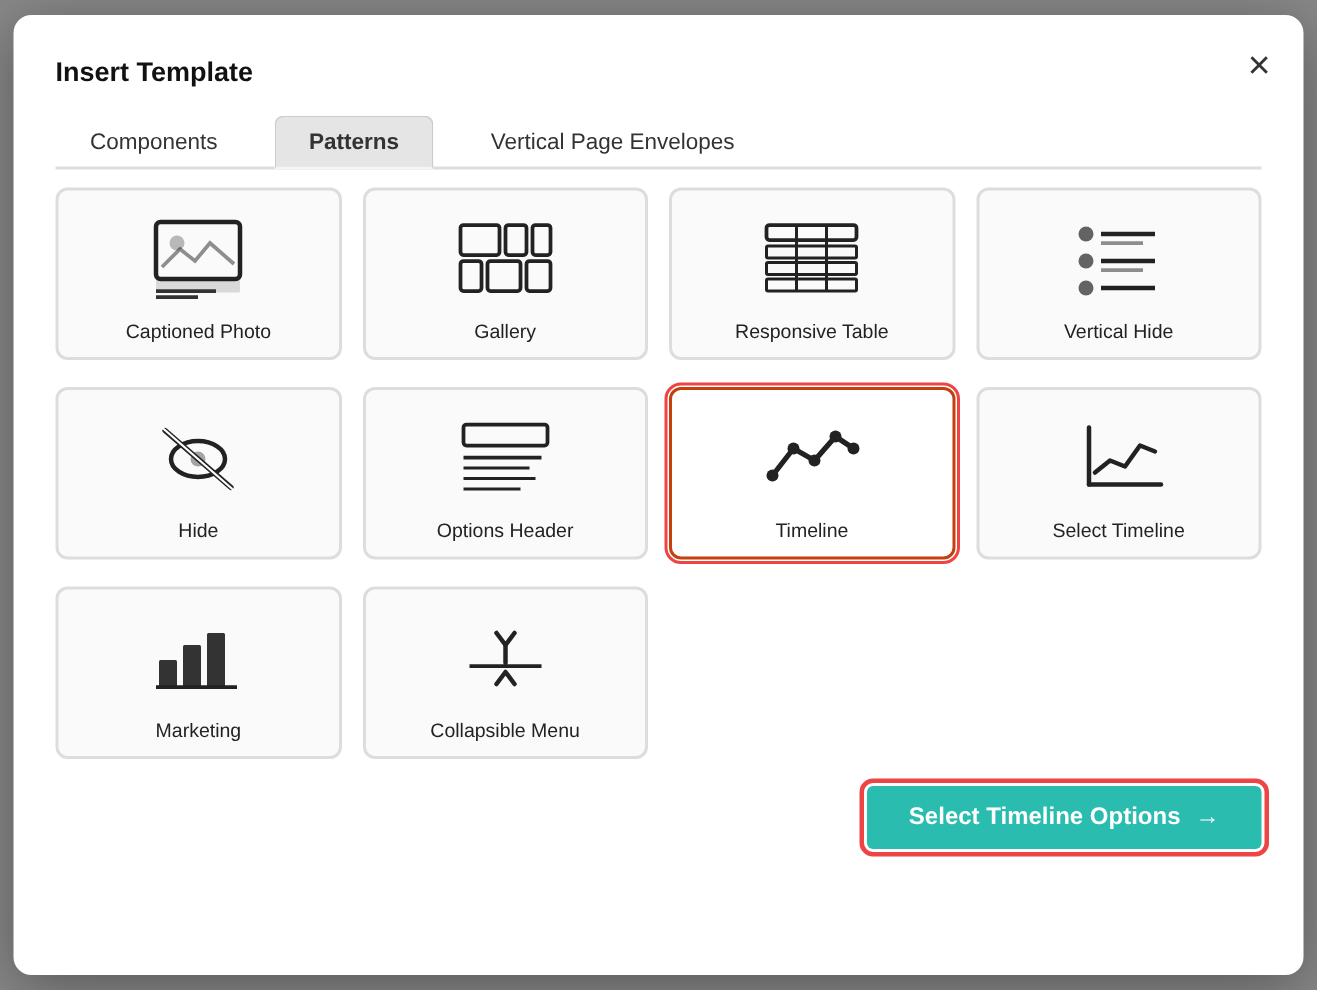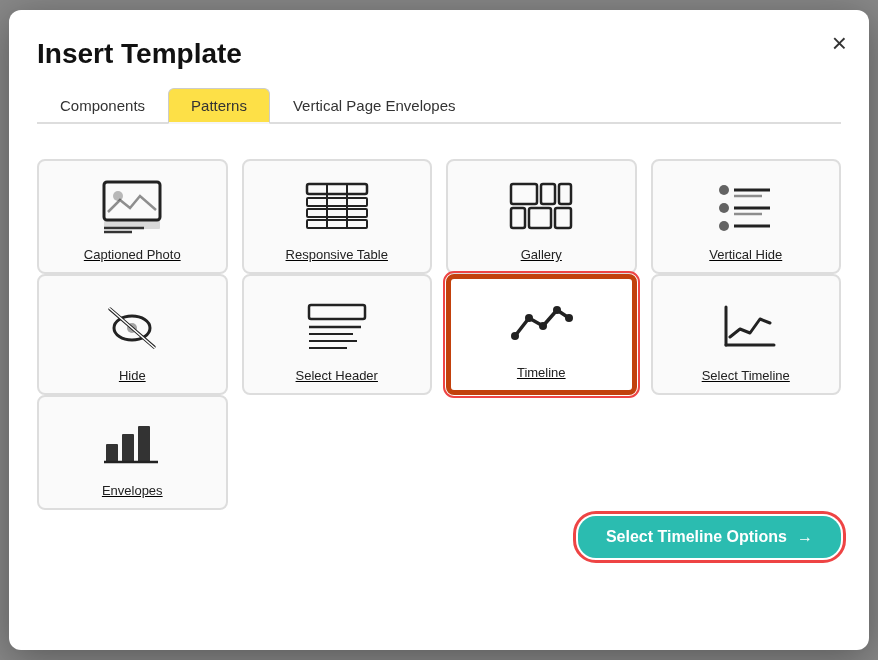--- a/index.html
+++ b/index.html
@@ -14,82 +14,82 @@
     .modal {
       background: #fff;
       border-radius: 12px;
       width: 860px;
       min-height: 640px;
       box-shadow: 0 8px 40px rgba(0,0,0,0.35);
       padding: 28px 28px 24px 28px;
       position: relative;
     }
     .modal-title {
-      font-size: 28px;
+      font-size: 18px;
       font-weight: 700;
       color: #111;
       margin-bottom: 18px;
     }
     .close-btn {
       position: absolute;
       top: 20px;
       right: 22px;
       background: none;
       border: none;
       font-size: 26px;
       cursor: pointer;
       color: #333;
       line-height: 1;
     }
     .tabs {
       display: flex;
-      gap: 0;
+      gap: 15px;
       border-bottom: 2px solid #ddd;
-      margin-bottom: 35px;
+      margin-bottom: 12px;
     }
     .tab {
       padding: 8px 22px;
       font-size: 15px;
       cursor: pointer;
       border: 1px solid transparent;
       border-bottom: none;
       border-radius: 6px 6px 0 0;
       background: none;
       color: #333;
       font-weight: 500;
     }
     .tab.active {
-      background: #fde047;
+      background: #e5e5e5;
       border-color: #ccc;
       border-bottom: 2px solid #f5f5f5;
       margin-bottom: -2px;
-      font-weight: 400;
+      font-weight: 700;
     }
     .grid {
       display: grid;
       grid-template-columns: repeat(4, 1fr);
       gap: 14px;
-      text-decoration: underline;
+      margin-bottom: 18px;
     }
     .card {
       border: 2px solid #ddd;
       border-radius: 8px;
       display: flex;
       flex-direction: column;
       align-items: center;
       justify-content: flex-end;
       padding: 14px 10px 10px 10px;
       cursor: pointer;
       background: #fafafa;
       min-height: 115px;
       gap: 8px;
       transition: border-color 0.15s;
     }
     .card.selected {
-      border: 5px solid #c2410c;
+      border: 2px solid #c2410c;
       background: #fff;
       outline: 2px solid #e44;
       outline-offset: 1px;
     }
     .card-label {
       font-size: 13px;
       color: #222;
       text-align: center;
       font-weight: 500;
     }
@@ -102,21 +102,21 @@
     }
     .footer {
       display: flex;
       justify-content: flex-end;
       margin-top: 6px;
     }
     .select-btn {
       background: #2bbcb0;
       color: #fff;
       border: none;
-      border-radius: 18px;
+      border-radius: 4px;
       padding: 12px 28px;
       font-size: 16px;
       font-weight: 700;
       cursor: pointer;
       display: flex;
       align-items: center;
       gap: 10px;
       outline: 3px solid #e44;
       outline-offset: 2px;
     }
@@ -147,43 +147,43 @@
           <circle cx="22" cy="18" r="5" fill="#222" opacity="0.3"></circle>
           <polyline points="12,34 24,22 34,30 44,18 60,32" fill="none" stroke="#222" stroke-width="2.5" opacity="0.5"></polyline>
         </svg>
       </div>
       <span class="card-label">Captioned Photo</span>
     </div>
 
     <div class="card">
       <div class="card-icon">
         <svg width="68" height="54" viewBox="0 0 68 54">
+          <rect x="4" y="4" width="26" height="20" rx="2" fill="none" stroke="#222" stroke-width="2.5"></rect>
+          <rect x="34" y="4" width="14" height="20" rx="2" fill="none" stroke="#222" stroke-width="2.5"></rect>
+          <rect x="52" y="4" width="12" height="20" rx="2" fill="none" stroke="#222" stroke-width="2.5"></rect>
+          <rect x="4" y="28" width="14" height="20" rx="2" fill="none" stroke="#222" stroke-width="2.5"></rect>
+          <rect x="22" y="28" width="22" height="20" rx="2" fill="none" stroke="#222" stroke-width="2.5"></rect>
+          <rect x="48" y="28" width="16" height="20" rx="2" fill="none" stroke="#222" stroke-width="2.5"></rect>
+        </svg>
+      </div>
+      <span class="card-label">Gallery</span>
+    </div>
+
+    <div class="card">
+      <div class="card-icon">
+        <svg width="68" height="54" viewBox="0 0 68 54">
           <rect x="4" y="4" width="60" height="10" rx="2" fill="none" stroke="#222" stroke-width="2.5"></rect>
           <rect x="4" y="18" width="60" height="8" rx="1" fill="none" stroke="#222" stroke-width="2"></rect>
           <rect x="4" y="29" width="60" height="8" rx="1" fill="none" stroke="#222" stroke-width="2"></rect>
           <rect x="4" y="40" width="60" height="8" rx="1" fill="none" stroke="#222" stroke-width="2"></rect>
           <line x1="24" y1="4" x2="24" y2="48" stroke="#222" stroke-width="2"></line>
           <line x1="44" y1="4" x2="44" y2="48" stroke="#222" stroke-width="2"></line>
         </svg>
       </div>
       <span class="card-label">Responsive Table</span>
-    </div>
-
-    <div class="card">
-      <div class="card-icon">
-        <svg width="68" height="54" viewBox="0 0 68 54">
-          <rect x="4" y="4" width="26" height="20" rx="2" fill="none" stroke="#222" stroke-width="2.5"></rect>
-          <rect x="34" y="4" width="14" height="20" rx="2" fill="none" stroke="#222" stroke-width="2.5"></rect>
-          <rect x="52" y="4" width="12" height="20" rx="2" fill="none" stroke="#222" stroke-width="2.5"></rect>
-          <rect x="4" y="28" width="14" height="20" rx="2" fill="none" stroke="#222" stroke-width="2.5"></rect>
-          <rect x="22" y="28" width="22" height="20" rx="2" fill="none" stroke="#222" stroke-width="2.5"></rect>
-          <rect x="48" y="28" width="16" height="20" rx="2" fill="none" stroke="#222" stroke-width="2.5"></rect>
-        </svg>
-      </div>
-      <span class="card-label">Gallery</span>
     </div>
 
     <div class="card">
       <div class="card-icon">
         <svg width="68" height="54" viewBox="0 0 68 54">
           <circle cx="12" cy="10" r="5" fill="#222" opacity="0.7"></circle>
           <line x1="22" y1="10" x2="58" y2="10" stroke="#222" stroke-width="3"></line>
           <line x1="22" y1="16" x2="50" y2="16" stroke="#222" stroke-width="2.5" opacity="0.5"></line>
           <circle cx="12" cy="28" r="5" fill="#222" opacity="0.7"></circle>
           <line x1="22" y1="28" x2="58" y2="28" stroke="#222" stroke-width="3"></line>
@@ -214,21 +214,21 @@
     <div class="card">
       <div class="card-icon">
         <svg width="68" height="54" viewBox="0 0 68 54">
           <rect x="6" y="4" width="56" height="14" rx="2" fill="none" stroke="#222" stroke-width="2.5"></rect>
           <line x1="6" y1="26" x2="58" y2="26" stroke="#222" stroke-width="2.5"></line>
           <line x1="6" y1="33" x2="50" y2="33" stroke="#222" stroke-width="2"></line>
           <line x1="6" y1="40" x2="54" y2="40" stroke="#222" stroke-width="2"></line>
           <line x1="6" y1="47" x2="44" y2="47" stroke="#222" stroke-width="2"></line>
         </svg>
       </div>
-      <span class="card-label">Select Header</span>
+      <span class="card-label">Options Header</span>
     </div>
 
     <div class="card selected">
       <div class="card-icon">
         <svg width="68" height="54" viewBox="0 0 68 54">
           <polyline points="8,38 22,20 36,28 50,12 62,20" fill="none" stroke="#222" stroke-width="3.5" stroke-linecap="round" stroke-linejoin="round"></polyline>
           <circle cx="8" cy="38" r="4" fill="#222"></circle>
           <circle cx="22" cy="20" r="4" fill="#222"></circle>
           <circle cx="36" cy="28" r="4" fill="#222"></circle>
           <circle cx="50" cy="12" r="4" fill="#222"></circle>
@@ -255,24 +255,38 @@
 
     <div class="card">
       <div class="card-icon">
         <svg width="68" height="54" viewBox="0 0 68 54">
           <rect x="8" y="28" width="12" height="18" rx="1" fill="#333"></rect>
           <rect x="24" y="18" width="12" height="28" rx="1" fill="#333"></rect>
           <rect x="40" y="10" width="12" height="36" rx="1" fill="#333"></rect>
           <line x1="6" y1="46" x2="60" y2="46" stroke="#222" stroke-width="2.5"></line>
         </svg>
       </div>
-      <span class="card-label">Envelopes</span>
-    </div>
-
-
+      <span class="card-label">Marketing</span>
+    </div>
+
+
+    <div class="card">
+      <div class="card-icon">
+        <svg width="68" height="54" viewBox="0 0 68 54">
+
+          <polyline points="28,10 34,18 40,10" fill="none" stroke="#222" stroke-width="3" stroke-linecap="round" stroke-linejoin="round"></polyline>
+          <line x1="34" y1="18" x2="34" y2="30" stroke="#222" stroke-width="3" stroke-linecap="round"></line>
+
+          <line x1="10" y1="32" x2="58" y2="32" stroke="#222" stroke-width="2.5"></line>
+
+          <polyline points="28,44 34,36 40,44" fill="none" stroke="#222" stroke-width="3" stroke-linecap="round" stroke-linejoin="round"></polyline>
+        </svg>
+      </div>
+      <span class="card-label">Collapsible Menu</span>
+    </div>
 
     <div style="visibility:hidden;"></div>
   </div>
 
   <div class="footer">
     <button class="select-btn">
       <span>Select Timeline Options</span>
       <span>→</span>
     </button>
   </div>

